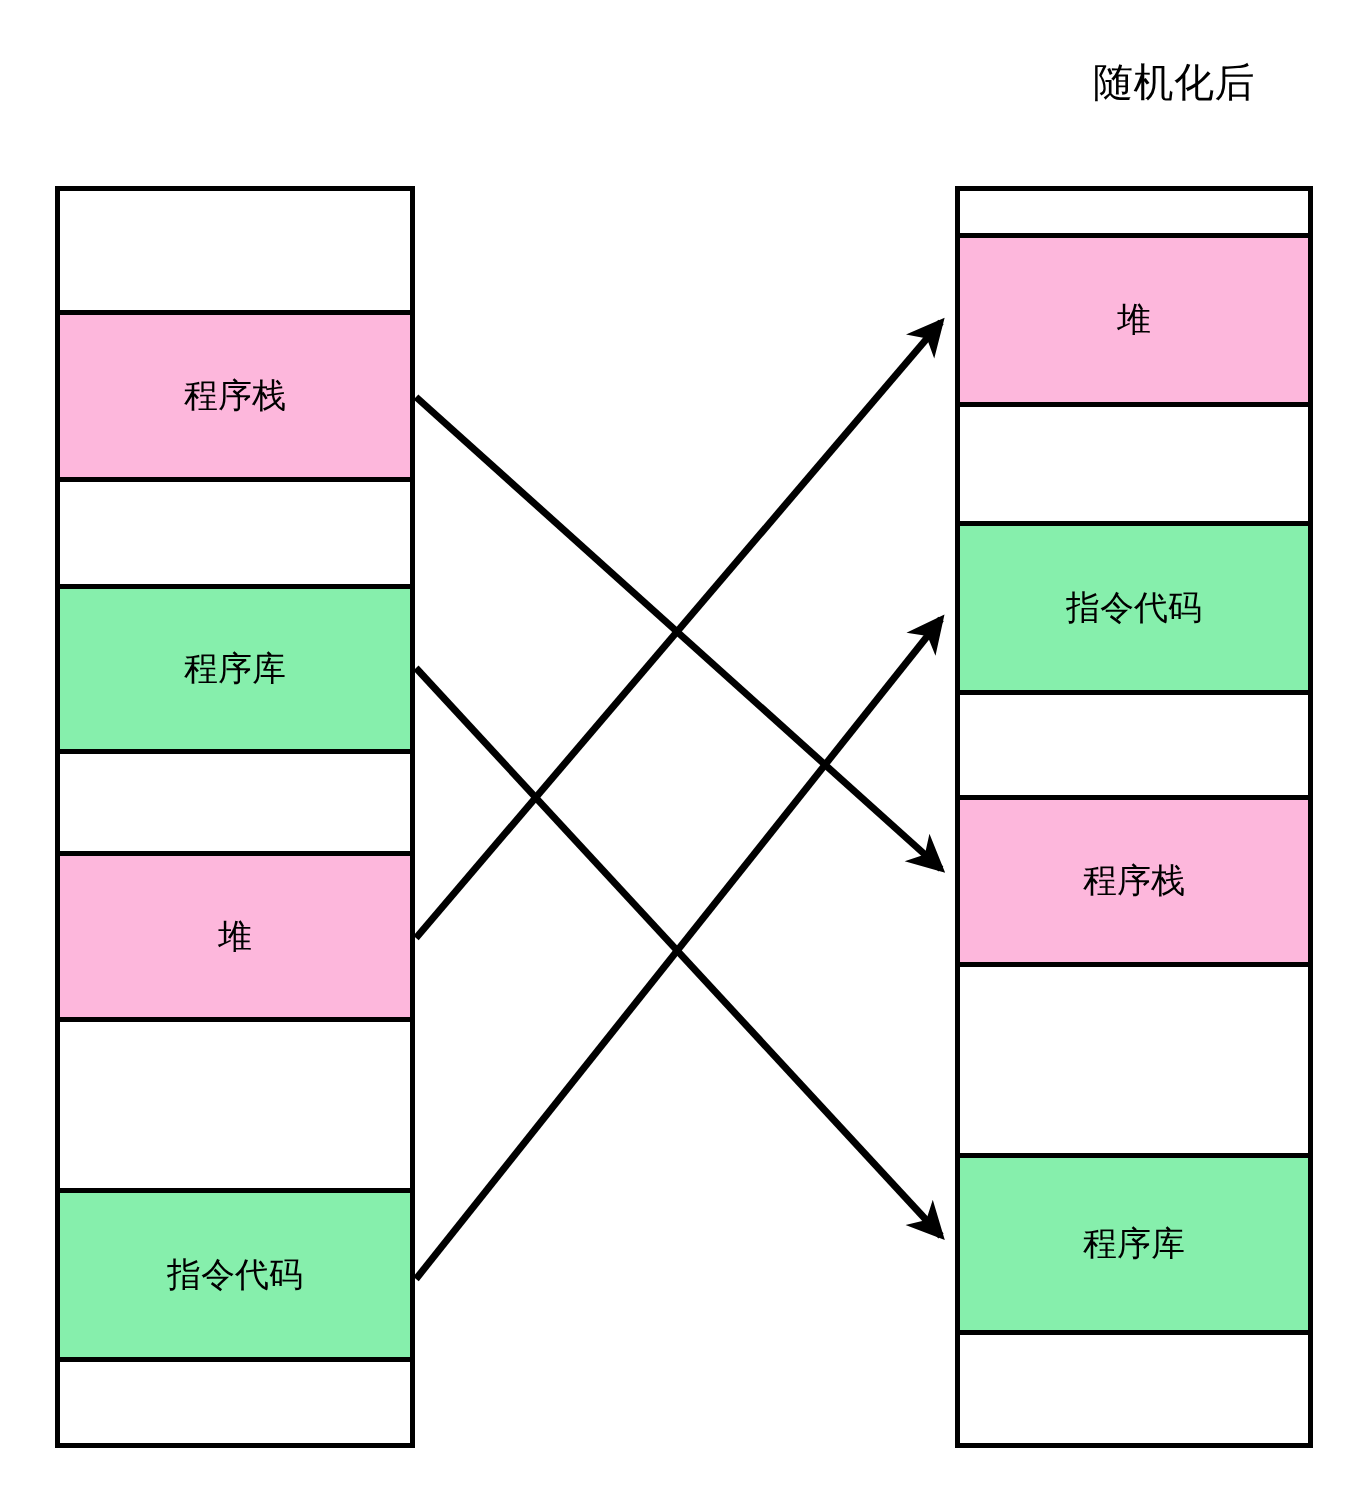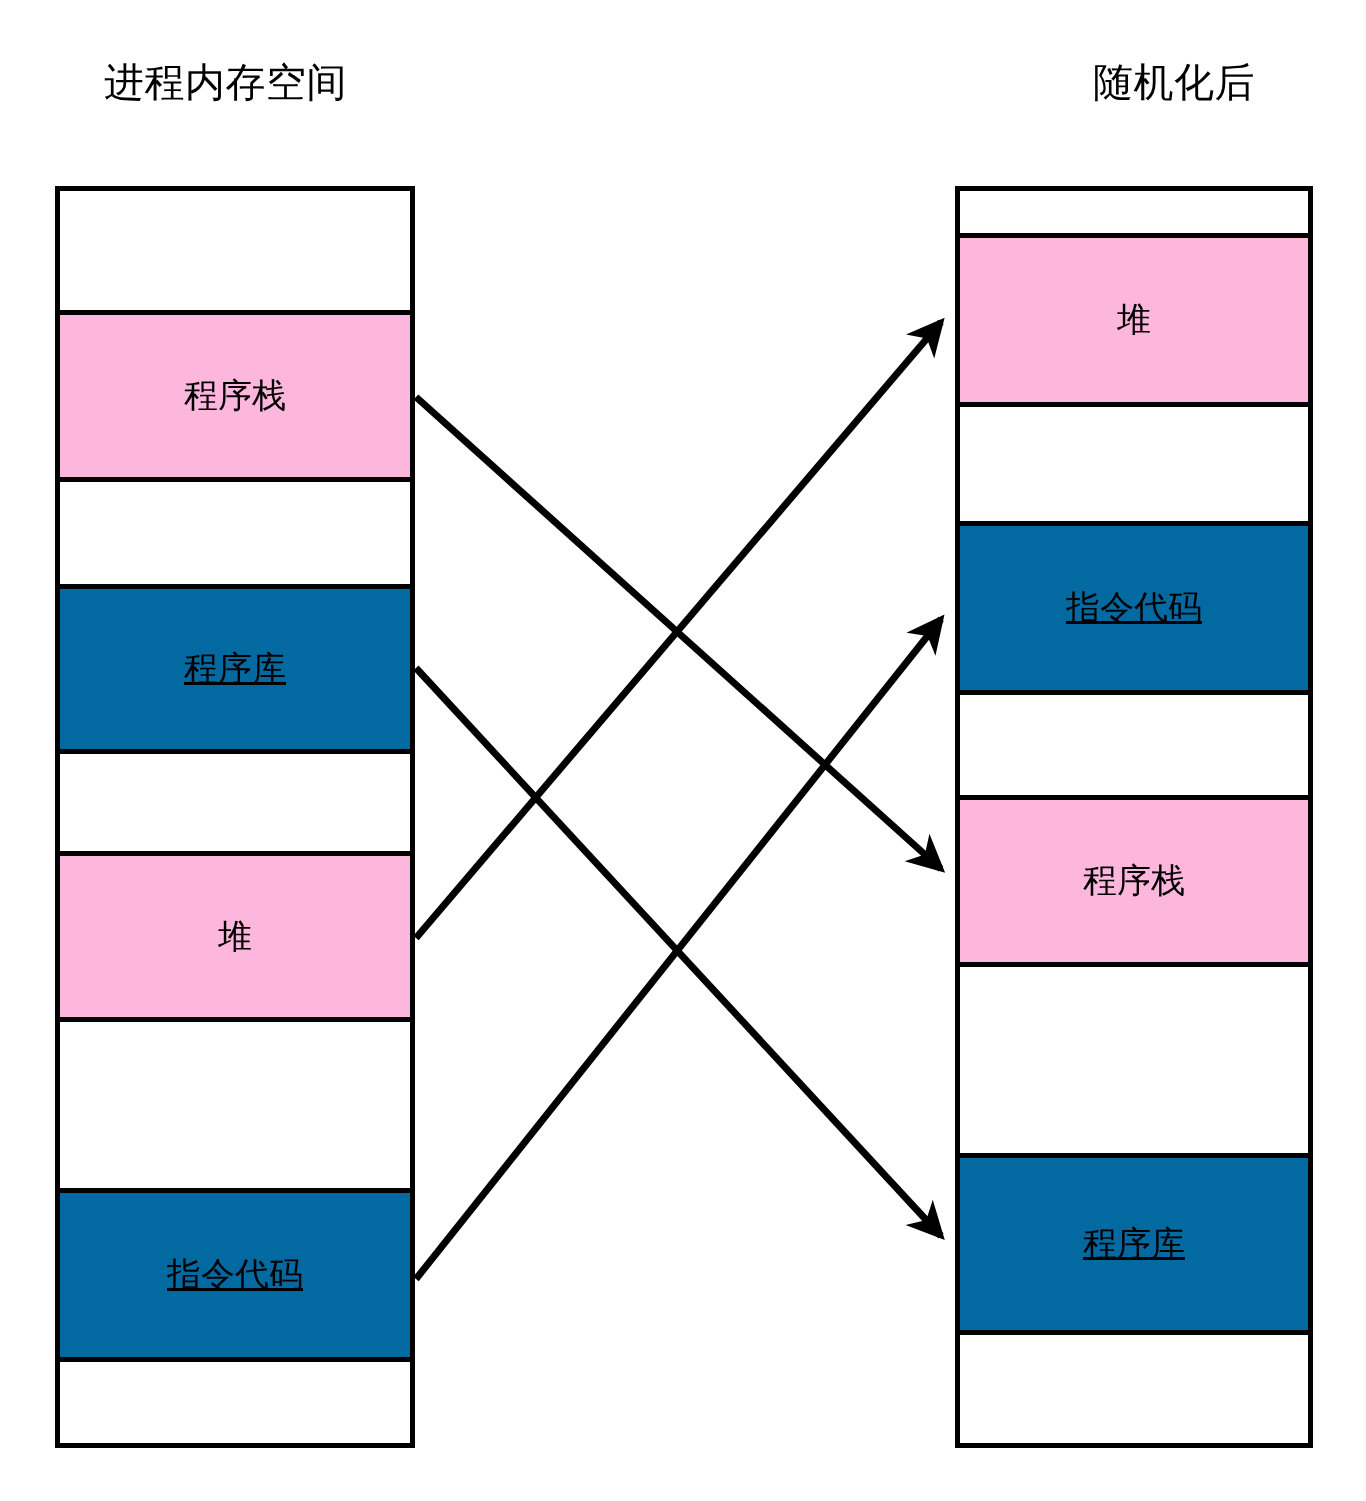--- a/index.html
+++ b/index.html
@@ -49,42 +49,41 @@
     border-bottom: 5px solid #000000;
     font-size: 34px;
     color: #000000;
     white-space: nowrap;
   }
   .band.empty {
     border: none;
     background: transparent;
   }
   .band.pink  { background: #fdb7dc; }
-  .band.green { background: #0369a1; text-decoration: underline; }
+  .band.green { background: #86efac; }
 
   svg.arrows {
     position: absolute;
     left: 0;
     top: 0;
     width: 1366px;
     height: 1501px;
     overflow: visible;
     pointer-events: none;
   }
   svg.arrows line {
     stroke: #000000;
     stroke-width: 7;
   }
 </style>
 </head>
 <body>
 
 <div id="canvas">
 
-  <div class="title" id="title-left">进程内存空间</div>
   <div class="title" id="title-right">随机化后</div>
 
   <div class="column" id="column-left">
       <div class="band empty" style="top: 0px; height: 119px;"></div>
       <div class="band pink" style="top: 119px; height: 172px;">
         <span>程序栈</span>
       </div>
       <div class="band empty" style="top: 291px; height: 102px;"></div>
       <div class="band green" style="top: 393px; height: 170px;">
         <span>程序库</span>

